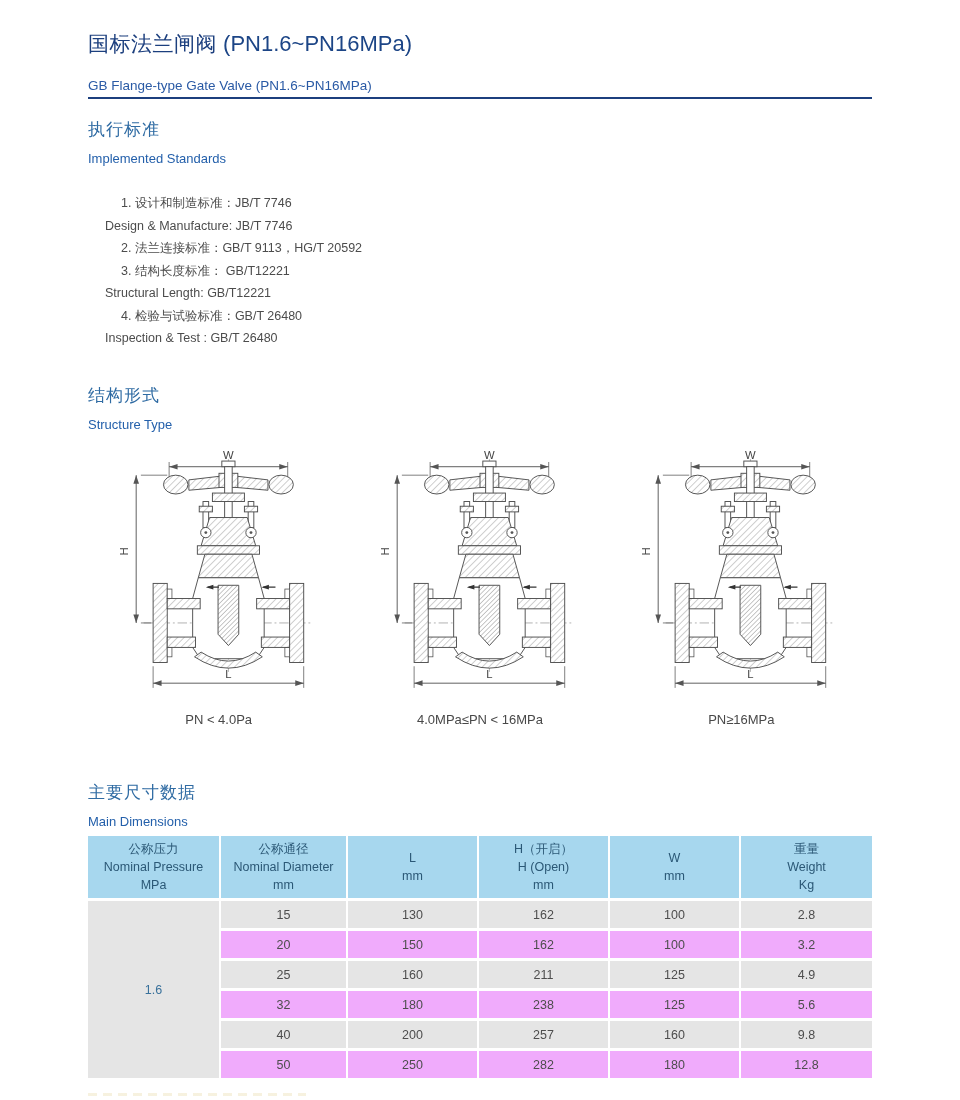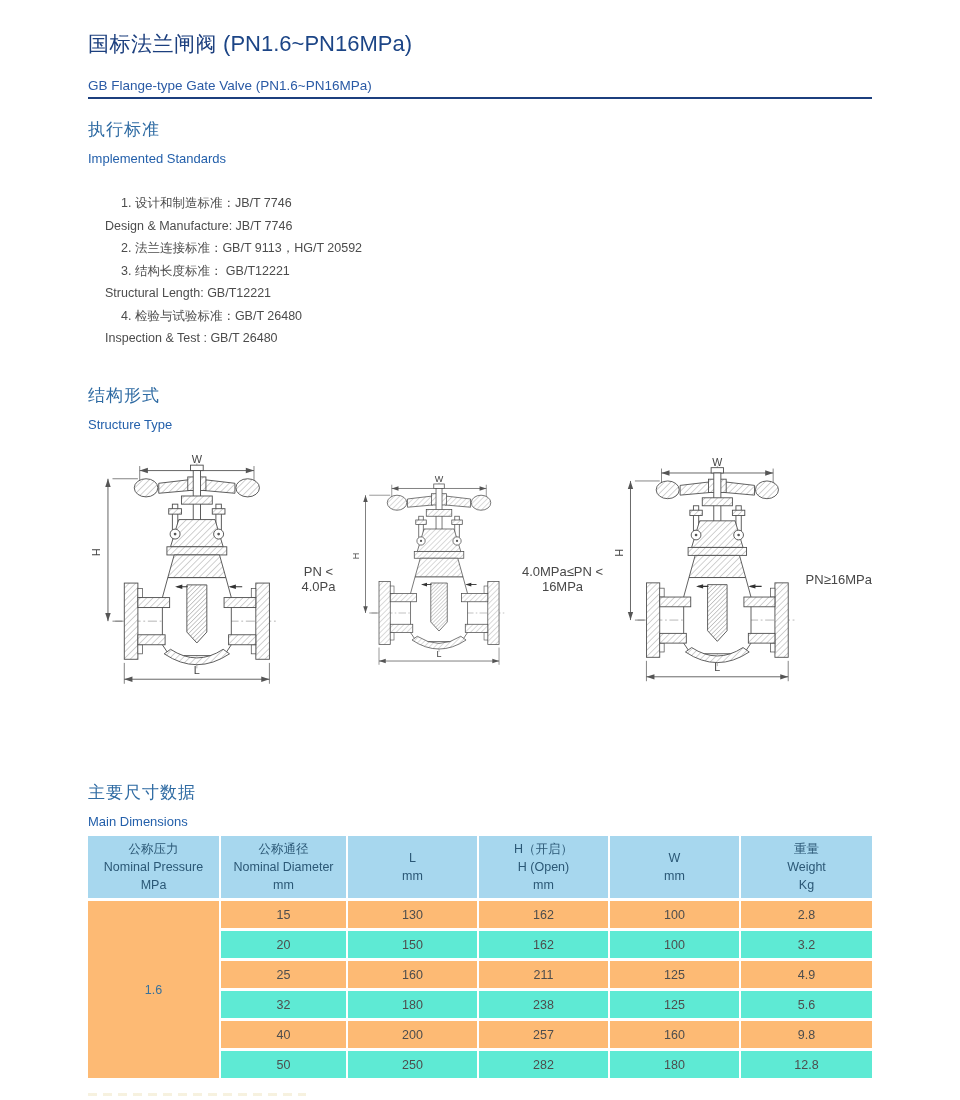--- a/index.html
+++ b/index.html
@@ -23,35 +23,35 @@
   .std-section{position:absolute;left:88px;top:118px;width:784px;}
   .std-list{margin-top:26px;font-size:12.5px;color:#4c4c4c;}
   .std-item{margin:0;}
   .std-zh{line-height:22.5px;margin-left:33px;}
   .std-en{line-height:22.5px;padding-left:17px;}
 
   .struct-section{position:absolute;left:88px;top:384px;width:784px;}
 
   
   .diagrams{position:absolute;left:88px;top:446px;width:784px;display:flex;}
-  .diagram-cell{width:33.333%;display:flex;flex-direction:row;align-items:center;}
+  .diagram-cell{width:33.333%;display:flex;flex-direction:column;align-items:center;}
   .diagram-cell svg.valve{width:216px;height:256px;display:block;}
   .diagram-caption{font-size:13px;color:#484848;margin-top:10px;text-align:center;}
 
   .dims-section{position:absolute;left:88px;top:781px;width:784px;}
 
   
   .dim-table{position:absolute;left:86px;top:833px;width:788px;
     border-collapse:separate;border-spacing:2px 3px;table-layout:fixed;}
   .dim-table th{background:#a7d7ee;color:#2b5876;font-weight:normal;
     font-size:12.5px;line-height:1.45;height:62px;vertical-align:middle;text-align:center;padding:0;}
   .dim-table td{font-size:12.5px;color:#4d4d4d;text-align:center;height:27px;padding:0;}
   .dim-table .pcell{background:#c1e3f5;color:#39719b;}
-  .dim-table tr.r-light td{background:#fdba74;}
-  .dim-table tr.r-blue td{background:#5eead4;}
+  .dim-table tr.r-light td{background:#e5e5e5;}
+  .dim-table tr.r-blue td{background:#f0abfc;}
   .hline:empty{display:none;}
 
   
   .bottom-artifact{position:absolute;left:88px;top:1093px;width:218px;height:3px;opacity:.7;
     background:repeating-linear-gradient(90deg,#f3ecd2 0px,#f3ecd2 9px,transparent 9px,transparent 15px);}
 
   .defs-svg{position:absolute;width:0;height:0;left:0;top:0;}
   text.dim-t{font-size:12px;fill:#444;font-family:"Liberation Sans","DejaVu Sans",sans-serif;}
 </style>
 </head>

